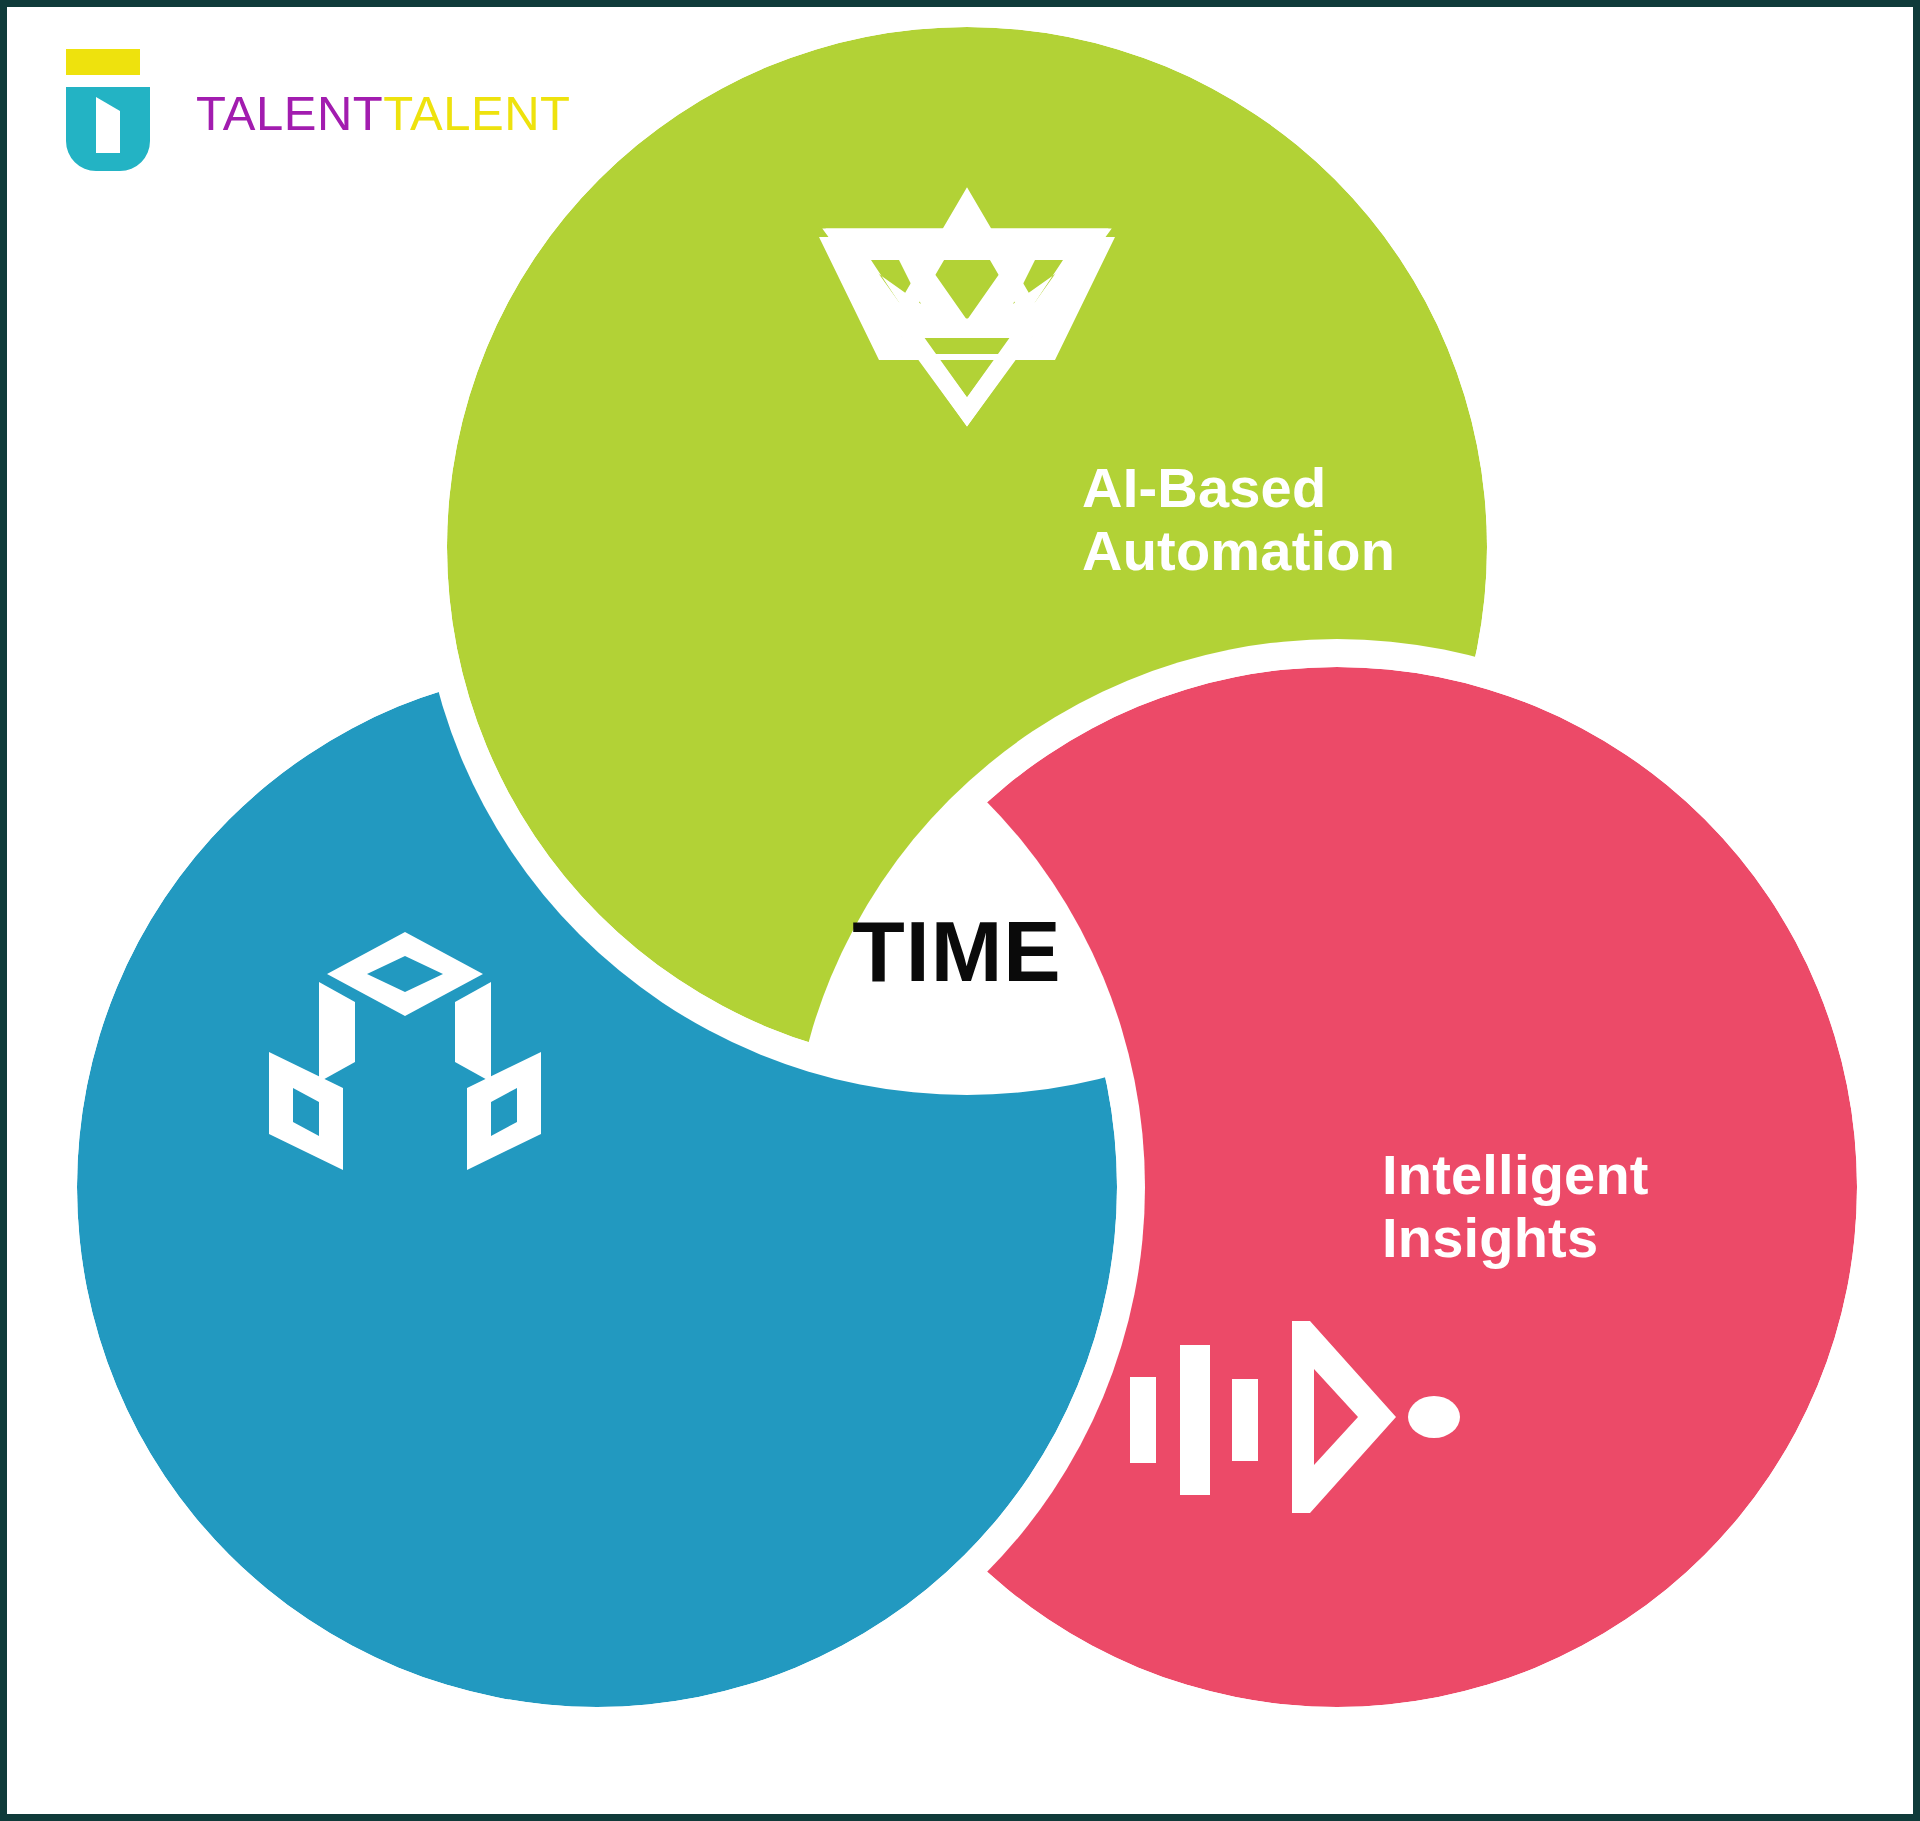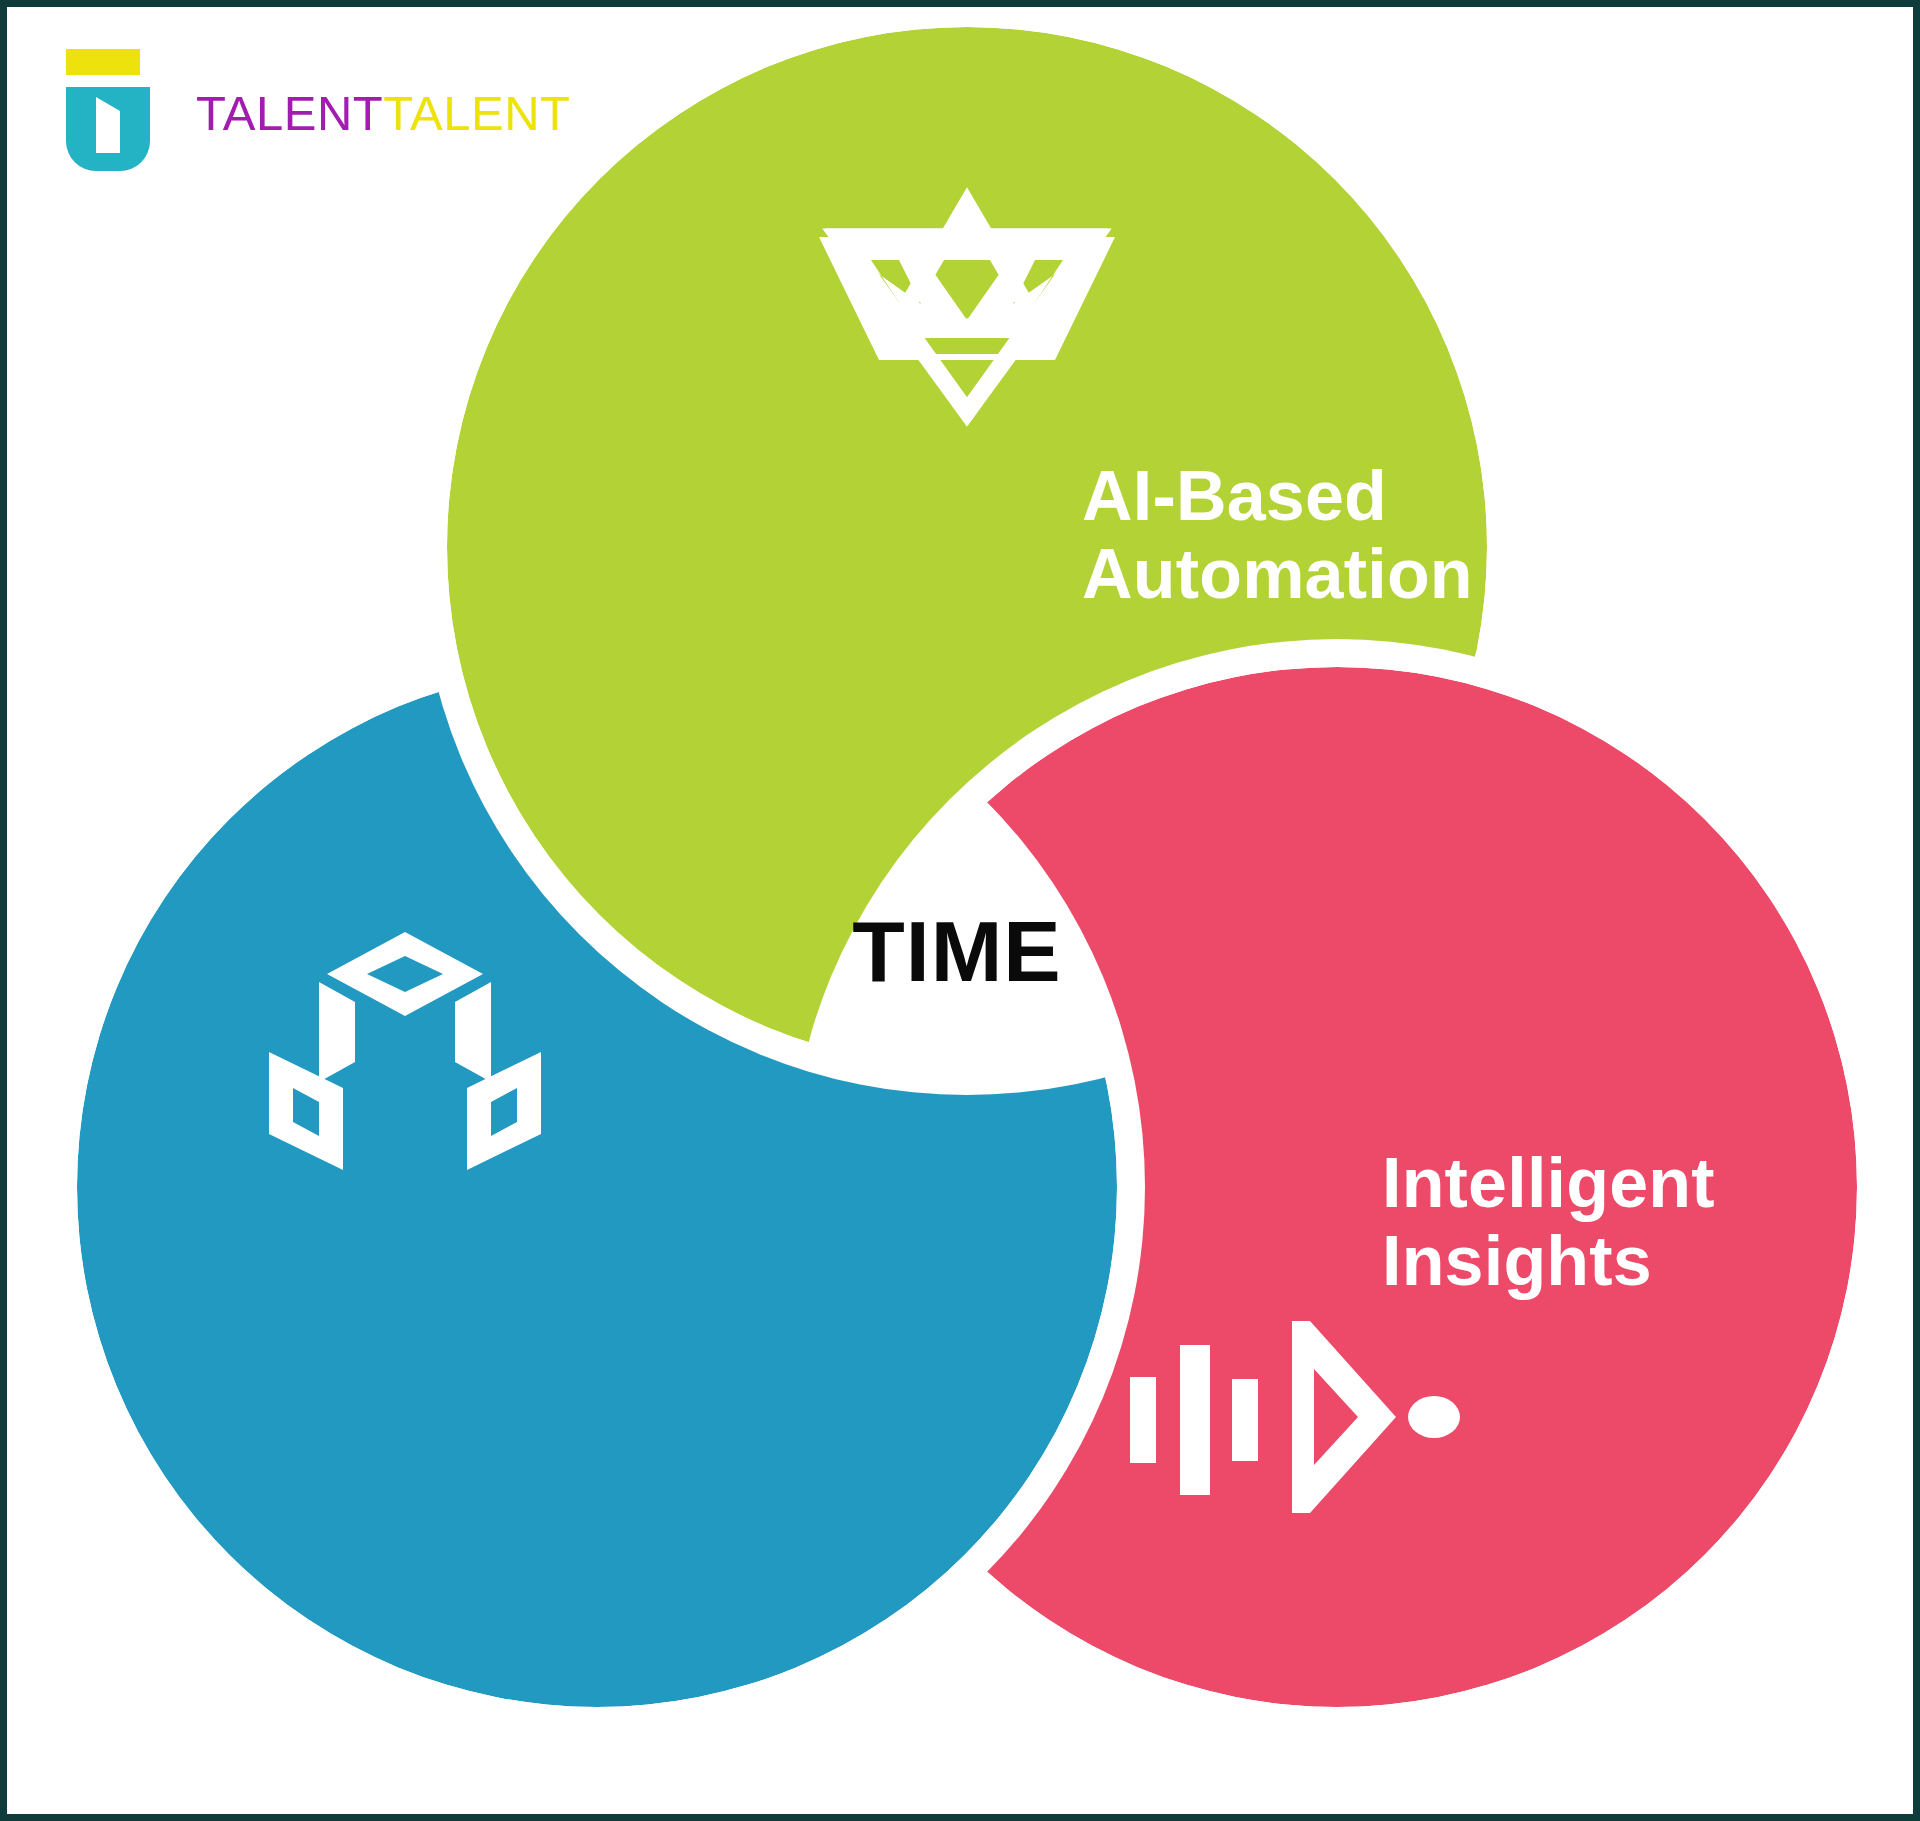--- a/index.html
+++ b/index.html
@@ -56,21 +56,21 @@
     top: 0;
     width: 1920px;
     height: 1821px;
   }
   #venn-svg { display: block; }
 
   .circle-label {
     position: absolute;
     color: #ffffff;
     font-weight: bold;
-    font-size: 70px;
+    font-size: 56px;
     line-height: 1.12;
     letter-spacing: 0.2px;
     text-align: left;
     white-space: pre-line;
   }
   #label-green {
     left: 1075px;
     top: 450px;
     width: 400px;
   }

